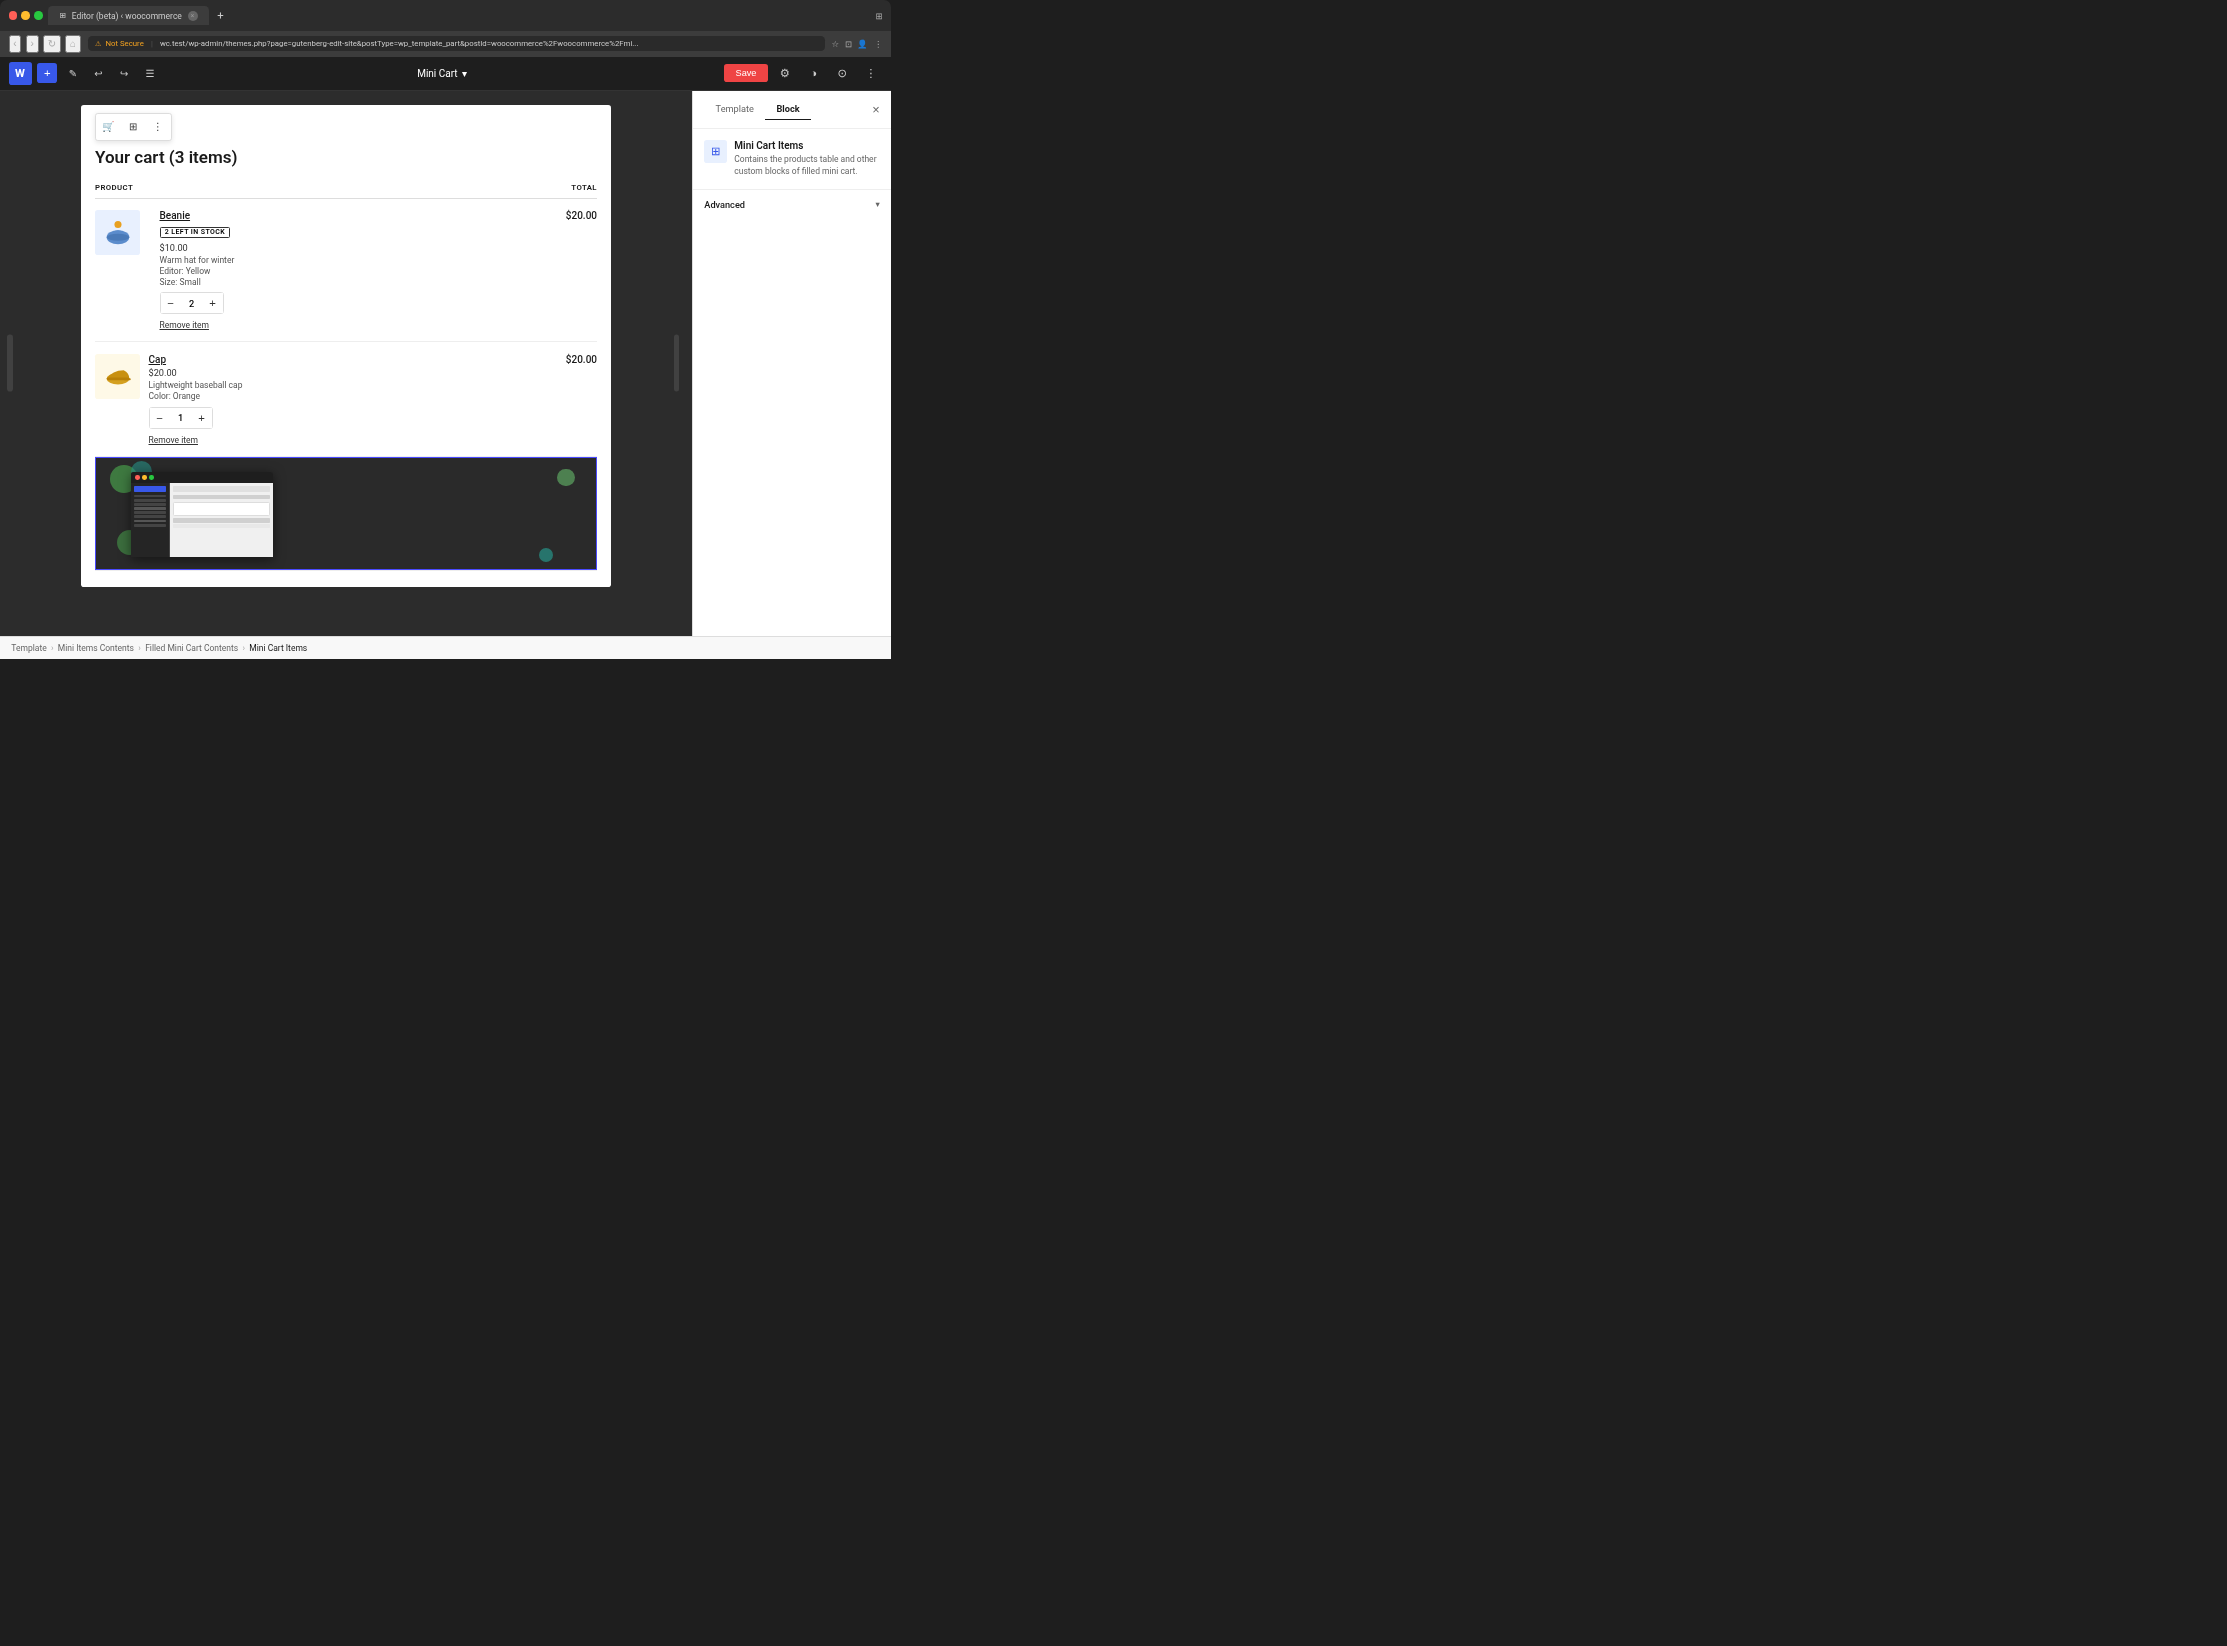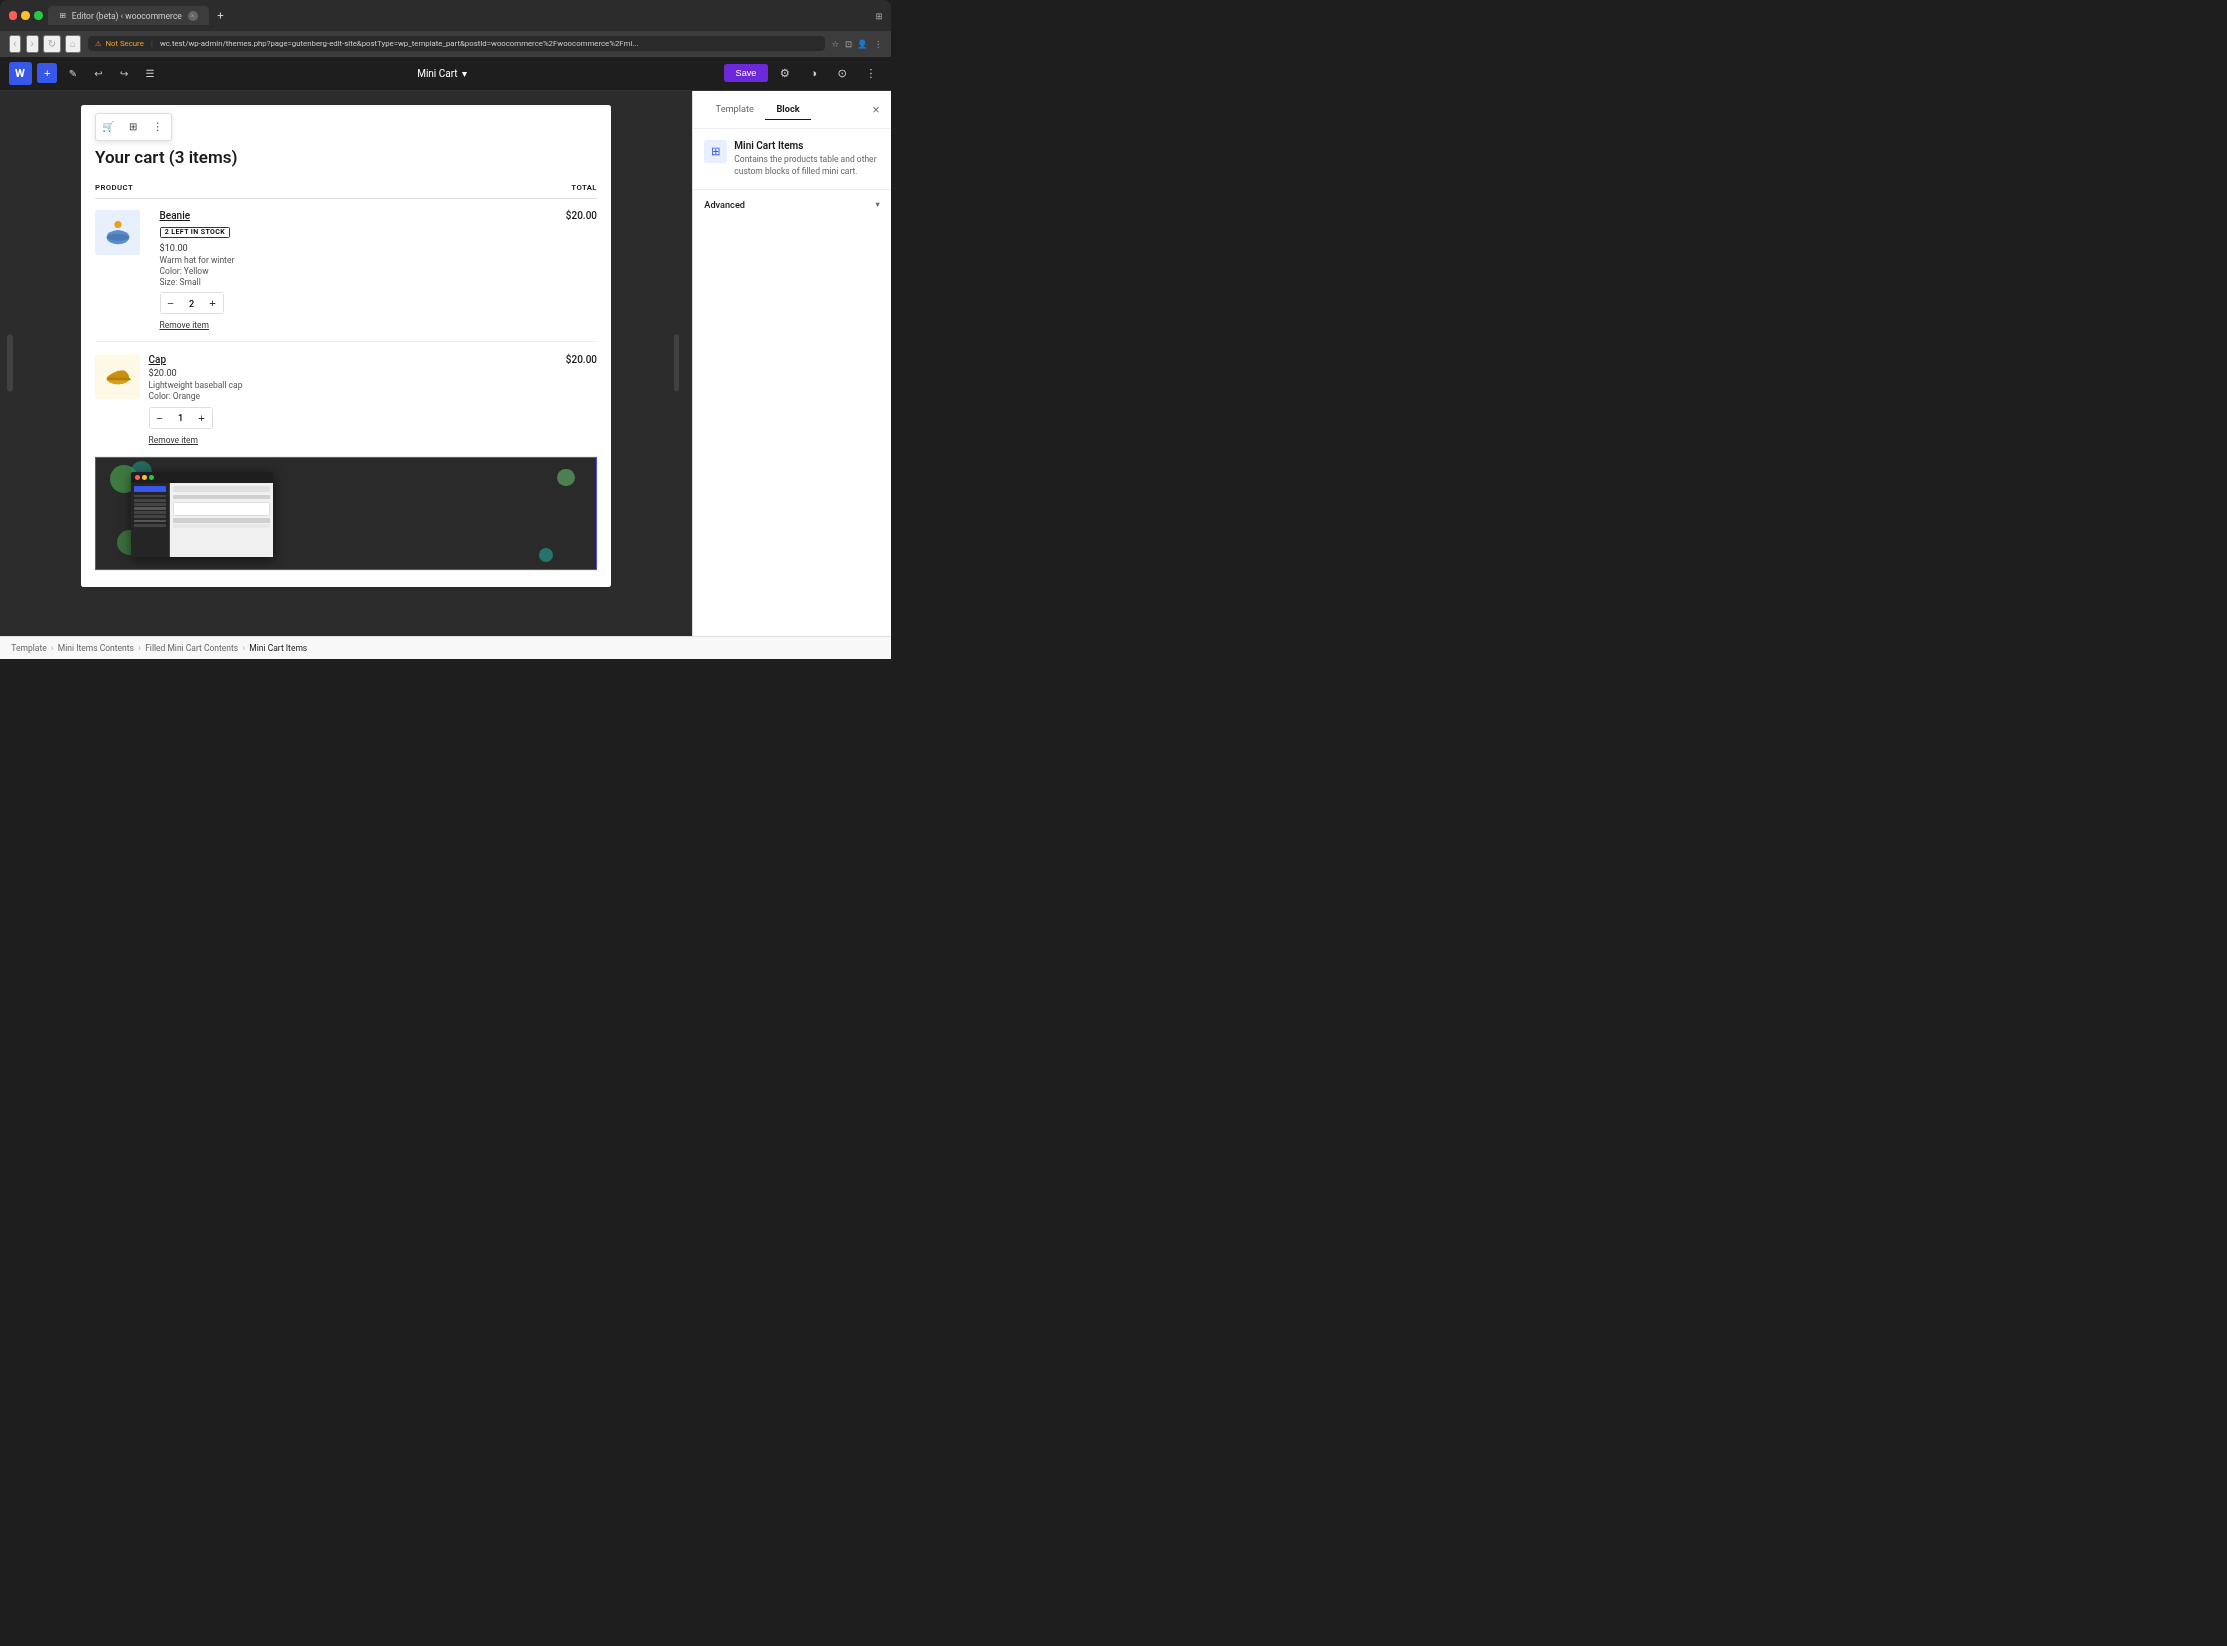--- a/index.html
+++ b/index.html
@@ -26,21 +26,21 @@
     .addr-icon { color: #aaa; font-size: 8.5px; }
 
     
     .editor-toolbar { background: #1e1e1e; height: 34px; display: flex; align-items: center; padding: 0 8.5px; gap: 5.7px; border-bottom: 0.7px solid #333; }
     .wp-logo { width: 23px; height: 23px; background: #3858e9; border-radius: 2.8px; display: flex; align-items: center; justify-content: center; color: white; font-weight: bold; font-size: 11.3px; }
     .toolbar-btn { background: #3858e9; color: white; border: none; border-radius: 2.8px; width: 20px; height: 20px; display: flex; align-items: center; justify-content: center; cursor: pointer; font-size: 11.3px; }
     .toolbar-icon-btn { background: transparent; color: #ccc; border: none; border-radius: 2.8px; width: 20px; height: 20px; display: flex; align-items: center; justify-content: center; cursor: pointer; font-size: 10px; }
     .toolbar-center { flex: 1; display: flex; justify-content: center; }
     .mini-cart-label { color: white; font-size: 10px; display: flex; align-items: center; gap: 4.3px; cursor: pointer; }
     .toolbar-right { display: flex; align-items: center; gap: 5.7px; }
-    .save-btn { background: #6d28d9; color: white; border: none; border-radius: 2.8px; padding: 4.3px 11.3px; font-size: 9.2px; cursor: pointer; font-weight: 500; }
+    .save-btn { background: #ef4444; color: white; border: none; border-radius: 2.8px; padding: 4.3px 11.3px; font-size: 9.2px; cursor: pointer; font-weight: 500; }
     .toolbar-right-icon { background: transparent; color: #ccc; border: none; border-radius: 2.8px; width: 23px; height: 23px; display: flex; align-items: center; justify-content: center; cursor: pointer; font-size: 11.3px; }
 
     
     .main-layout { display: flex; height: calc(659px - 31px - 25.5px - 34px - 23px); }
 
     
     .canvas-area { flex: 1; background: #2c2c2c; display: flex; align-items: flex-start; justify-content: center; padding: 14px; overflow: hidden; position: relative; }
     .canvas-inner { background: white; width: 530px; min-height: 482px; border-radius: 2.8px; position: relative; padding: 0; overflow: hidden; }
 
     
@@ -202,21 +202,21 @@
                       <path d="M8 30 Q24 10 40 30" fill="#5b8ccc"></path>
                       <ellipse cx="24" cy="30" rx="16" ry="5" fill="#4a7ab8"></ellipse>
                       <circle cx="24" cy="12" r="5" fill="#e8a020"></circle>
                     </svg>
                   </div>
                   <div class="product-details">
                     <div class="product-name">Beanie</div>
                     <div class="stock-badge">2 LEFT IN STOCK</div>
                     <div class="product-price">$10.00</div>
                     <div class="product-desc">Warm hat for winter</div>
-                    <div class="product-meta">Color: Yellow</div>
+                    <div class="product-meta">Editor: Yellow</div>
                     <div class="product-meta">Size: Small</div>
                     <div class="qty-control">
                       <button class="qty-btn">−</button>
                       <span class="qty-val">2</span>
                       <button class="qty-btn">+</button>
                     </div>
                     <div class="remove-item">Remove item</div>
                   </div>
                 </div>
               </td>

